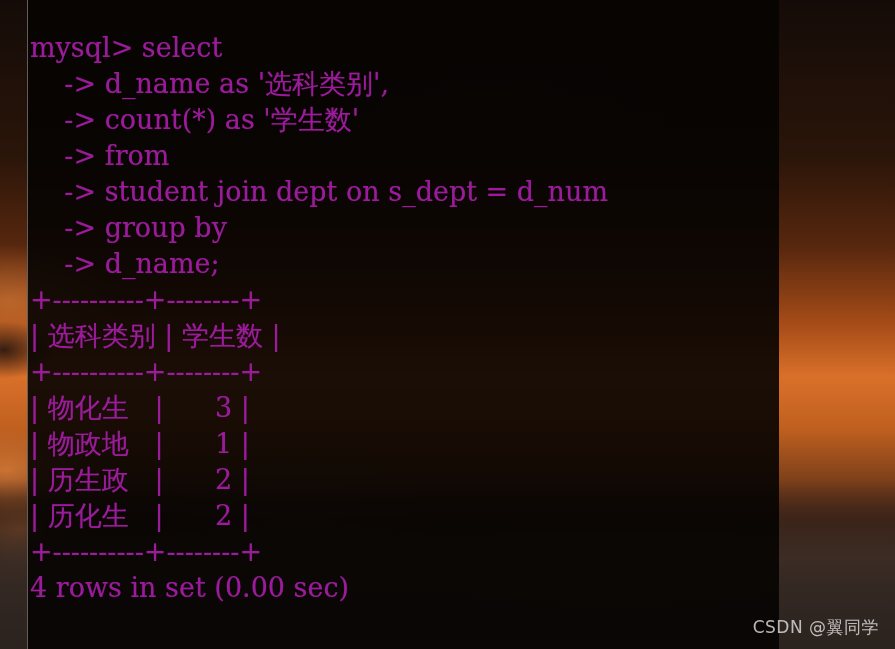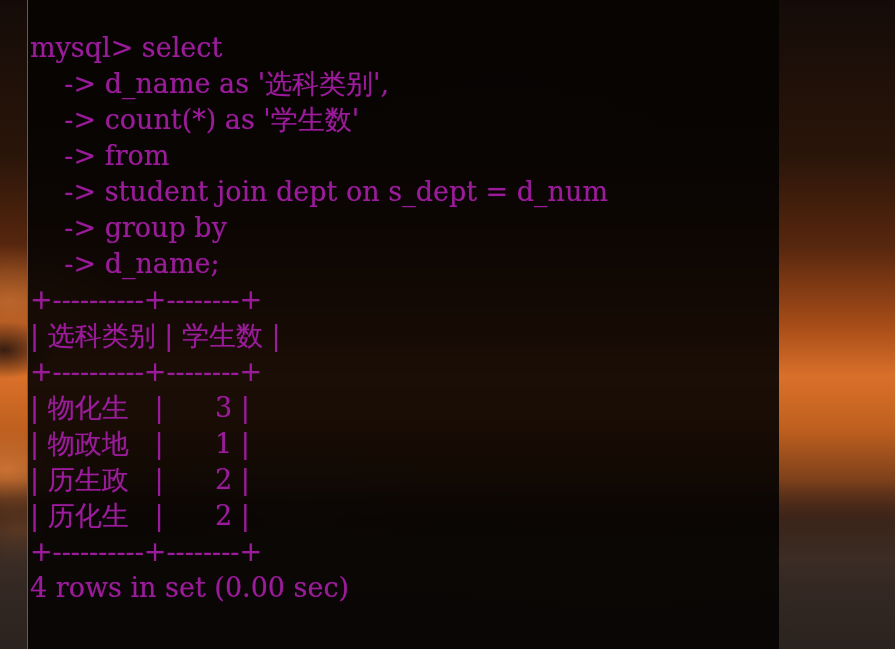--- a/index.html
+++ b/index.html
@@ -131,14 +131,15 @@
 <body>
 
 <div id="screen">
 
   <div id="wallpaper" class="base"></div>
 
   <div id="terminal">
     <pre id="term-text"><span class="ln code">mysql&gt; select</span><span class="ln code">    -&gt; d_name as '选科类别',</span><span class="ln code">    -&gt; count(*) as '学生数'</span><span class="ln code">    -&gt; from</span><span class="ln code">    -&gt; student join dept on s_dept = d_num</span><span class="ln code">    -&gt; group by</span><span class="ln code">    -&gt; d_name;</span><span class="ln code">+----------+--------+</span><span class="ln code">| 选科类别 | 学生数 |</span><span class="ln code">+----------+--------+</span><span class="ln code">| 物化生   |      3 |</span><span class="ln code">| 物政地   |      1 |</span><span class="ln code">| 历生政   |      2 |</span><span class="ln code">| 历化生   |      2 |</span><span class="ln code">+----------+--------+</span><span class="ln code">4 rows in set (0.00 sec)</span></pre>
   </div>
 
+  <div id="watermark">CSDN @翼同学</div>
 
 </div>
 
 </body></html>

